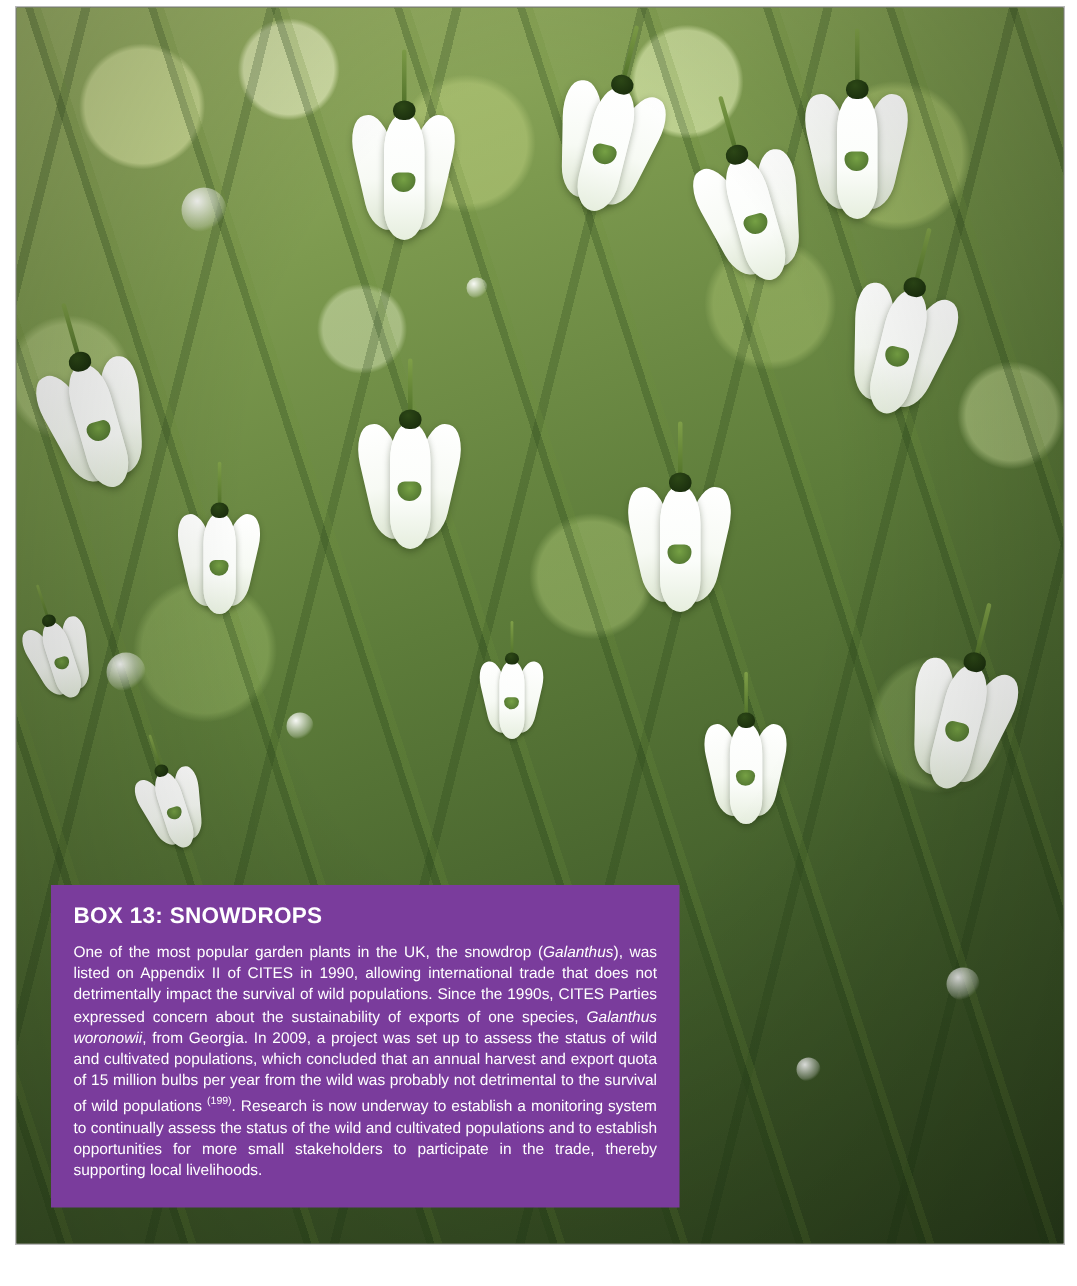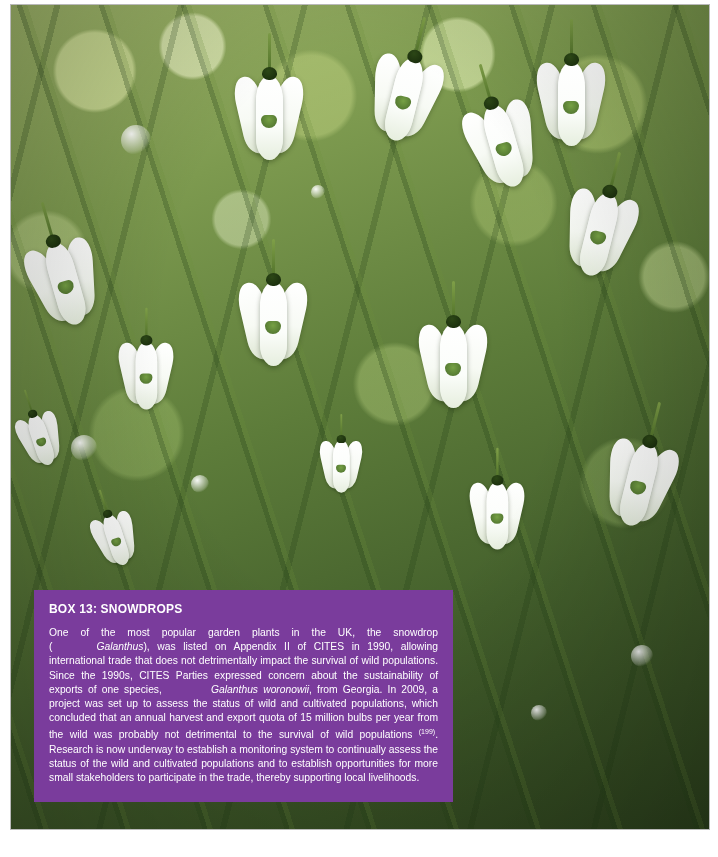--- a/index.html
+++ b/index.html
@@ -146,32 +146,32 @@
     position: absolute;
     left: 23px;
     top: 585px;
     width: 419px;
     background: #7a3c9c;
     color: #ffffff;
     padding: 12px 15px 16px 15px;
     box-sizing: border-box;
   }
   .box-title {
-    font-size: 12px;
+    font-size: 15px;
     font-weight: bold;
     letter-spacing: 0.2px;
     margin: 0 0 10px 0;
   }
   .box-body {
     font-size: 10.3px;
     line-height: 14.2px;
     text-align: justify;
     margin: 0;
   }
-  .box-body i { font-style: italic; padding-left: 44px; }
+  .box-body i { font-style: italic; }
   .box-body sup { font-size: 7px; vertical-align: super; }
 </style>
 </head>
 <body>
 
 <div class="page">
 
   <div class="photo">
     <div class="bg"></div>
     <div class="stems"></div>

